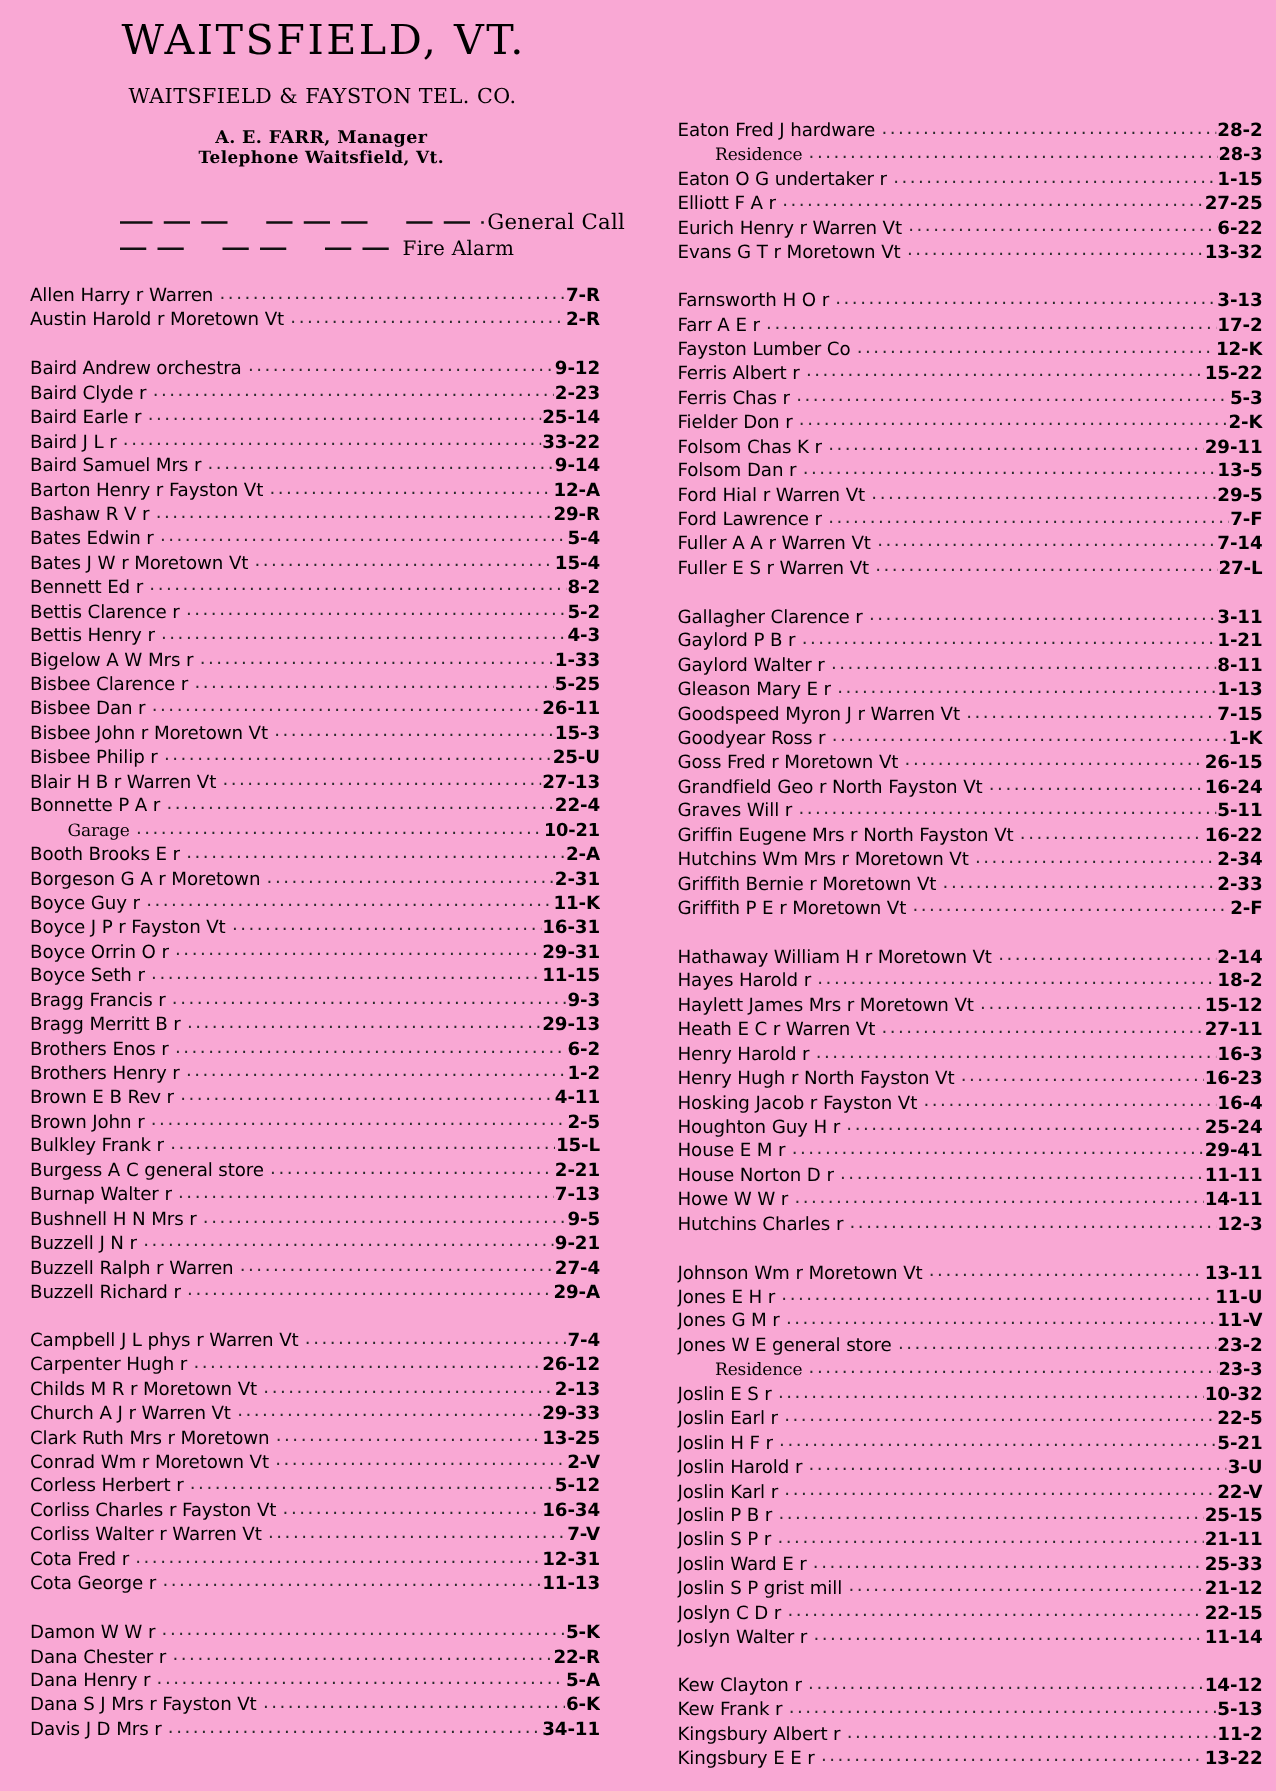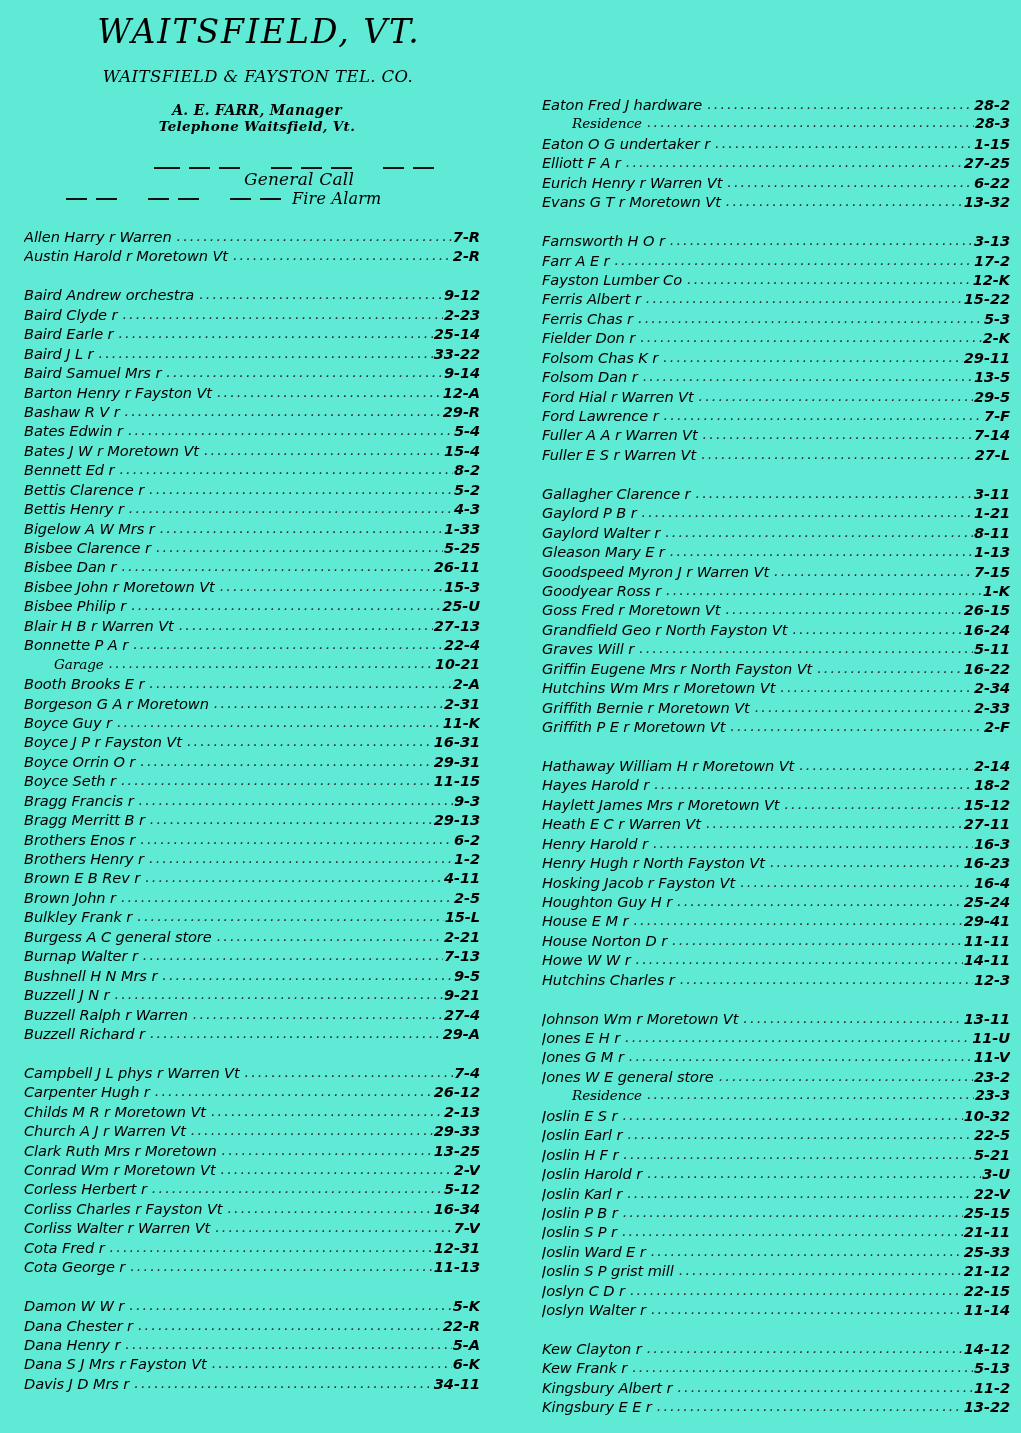--- a/index.html
+++ b/index.html
@@ -14,22 +14,21 @@
     position: relative;
     font-family: "DejaVu Sans", sans-serif;
     color: #000000;
     overflow: hidden;
   }
 
   .page {
     position: relative;
     width: 1021px;
     height: 1433px;
-    background: #5eead4;
-    font-style: italic;
+    background: #f9a8d4;
   }
 
   
   .masthead {
     position: absolute;
     left: 0;
     top: 0;
     width: 510px;
     text-align: center;
   }
@@ -71,22 +70,22 @@
     top: 167px;
     width: 500px;
     font-family: "DejaVu Serif", serif;
   }
   .signal-row {
     display: flex;
     align-items: center;
     height: 21px;
     white-space: nowrap;
   }
-  .signal-row.general { padding-left: 96px; flex-direction: column; }
-  .signal-row.fire { padding-left: 66px; }
+  .signal-row.general { padding-left: 96px; }
+  .signal-row.fire { padding-left: 96px; }
 
   .dash-group {
     display: flex;
     align-items: center;
   }
   .dash {
     display: inline-block;
     height: 2px;
     background: #111;
     width: 26px;

